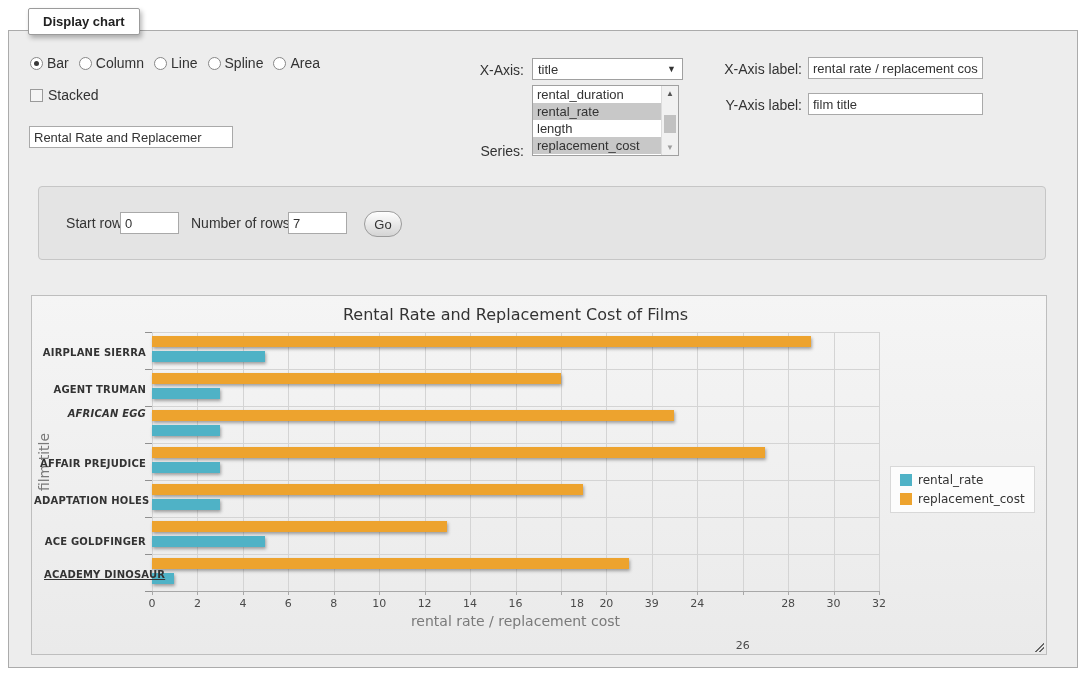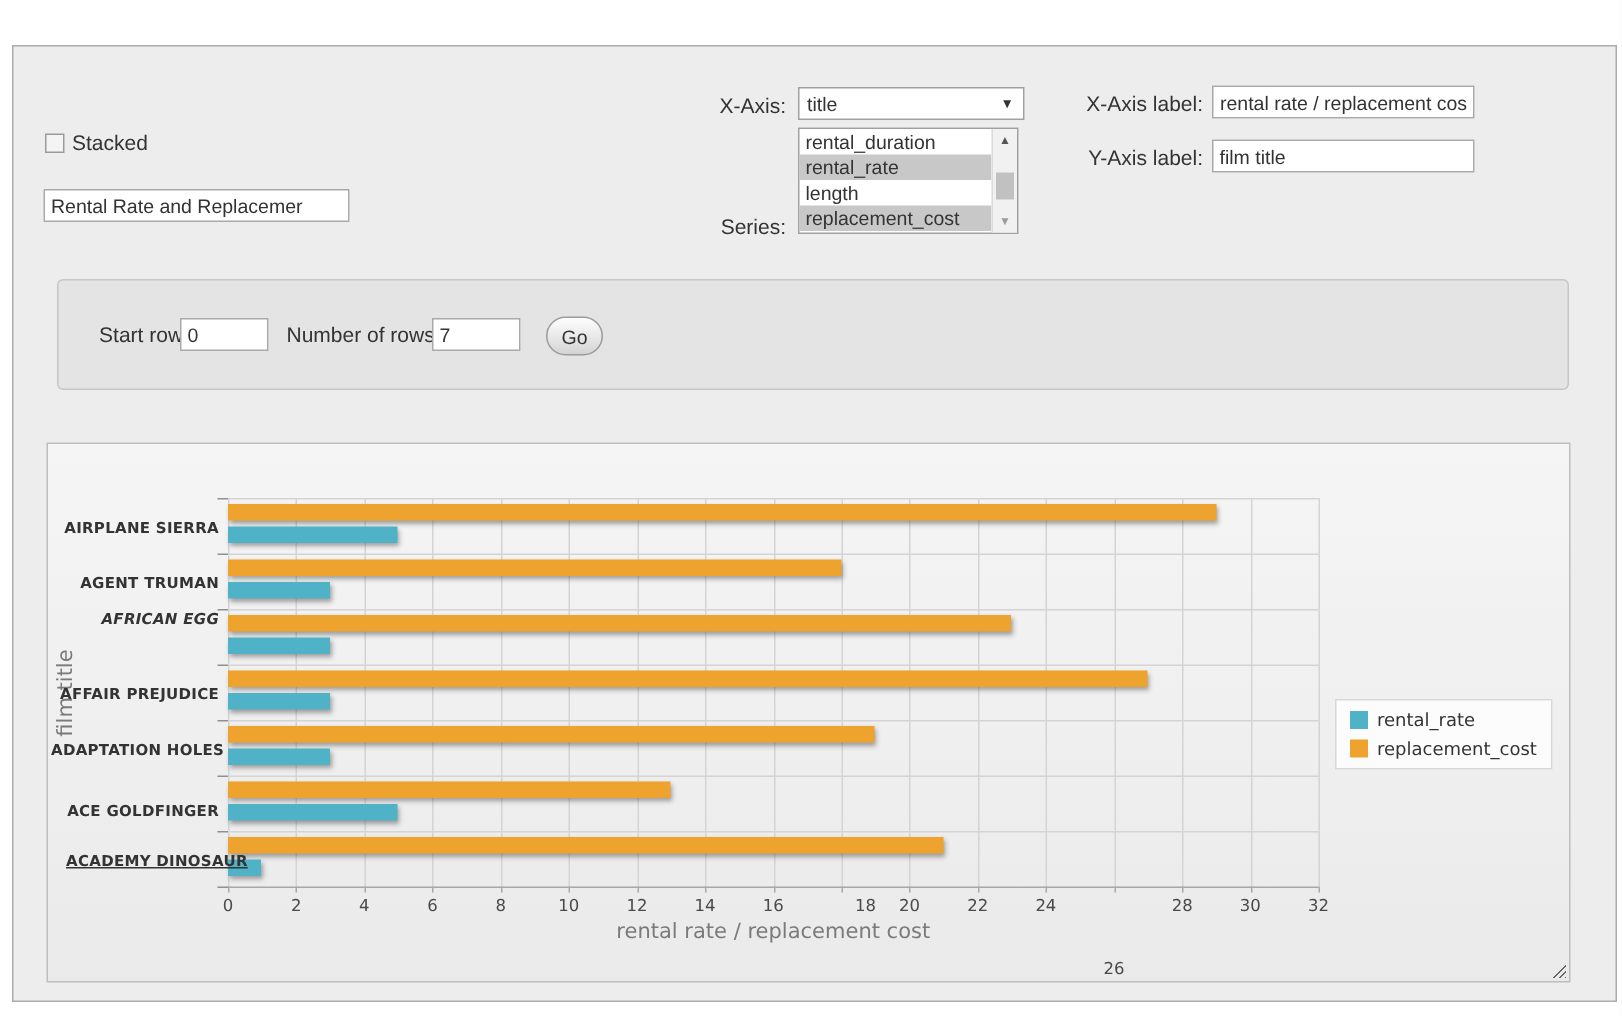--- a/index.html
+++ b/index.html
@@ -89,21 +89,44 @@
     color: #333; white-space: nowrap; }
   .swatch { width: 12px; height: 12px; display: inline-block; }
   .resize-grip { position: absolute; right: 2px; bottom: 2px; width: 11px; height: 11px;
     background: repeating-linear-gradient(135deg, #666 0 1px, transparent 1px 3px);
     clip-path: polygon(100% 0, 100% 100%, 0 100%); }
 </style>
 </head>
 <body>
 
 <div class="panel">
-
+  <div class="tab">Display chart</div>
+
+  <div class="radio-row" id="radioRow">
+      <span class="radio-item">
+        <span class="radio checked"></span>
+        <span>Bar</span>
+      </span>
+      <span class="radio-item">
+        <span class="radio"></span>
+        <span>Column</span>
+      </span>
+      <span class="radio-item">
+        <span class="radio"></span>
+        <span>Line</span>
+      </span>
+      <span class="radio-item">
+        <span class="radio"></span>
+        <span>Spline</span>
+      </span>
+      <span class="radio-item">
+        <span class="radio"></span>
+        <span>Area</span>
+      </span>
+    </div>
 
   <div class="check-row">
     <span class="checkbox"></span>
     <span>Stacked</span>
   </div>
 
   <input class="txt" style="position: absolute; left: 20px; top: 95px; width: 204px;" value="Rental Rate and Replacemer">
 
   <div class="lbl" style="left:430px;top:31px;width:85px;">X-Axis:</div>
 
@@ -136,20 +159,21 @@
 
   <div class="rowsbox">
     <div class="lbl" style="left:22px;top:28px;width:70px;text-align:center;">Start row:</div>
     <input class="txt" style="position: absolute; left: 81px; top: 25px; width: 59px;" value="0">
     <div class="lbl" style="left:152px;top:28px;width:110px;text-align:left;">Number of rows:</div>
     <input class="txt" style="position: absolute; left: 249px; top: 25px; width: 59px;" value="7">
     <button class="gobtn">Go</button>
   </div>
 
   <div class="chartbox" id="chart">
+    <div class="chart-title">Rental Rate and Replacement Cost of Films</div>
     <div class="yaxis-title">
       <span>film title</span>
     </div>
     <div class="xaxis-title">rental rate / replacement cost</div>
     <div class="legend" id="legend">
         <div class="legend-item">
           <span class="swatch" style="background: rgb(79, 178, 198);"></span>
           <span>rental_rate</span>
         </div>
         <div class="legend-item">
@@ -186,21 +210,21 @@
       <div class="xtick" style="left: 483.5px; top: 295px;"></div>
       <div class="xticklab" style="left: 468.5px; top: 301px;">16</div>
       <div class="glv" style="left: 528.938px; top: 36px; height: 259px;"></div>
       <div class="xtick" style="left: 528.938px; top: 295px;"></div>
       <div class="xticklab" style="left: 513.938px; top: 301px; margin-left: 16px;">18</div>
       <div class="glv" style="left: 574.375px; top: 36px; height: 259px;"></div>
       <div class="xtick" style="left: 574.375px; top: 295px;"></div>
       <div class="xticklab" style="left: 559.375px; top: 301px;">20</div>
       <div class="glv" style="left: 619.812px; top: 36px; height: 259px;"></div>
       <div class="xtick" style="left: 619.812px; top: 295px;"></div>
-      <div class="xticklab" style="left: 604.812px; top: 301px;">22</div>
+      <div class="xticklab" style="left: 604.812px; top: 301px;">39</div>
       <div class="glv" style="left: 665.25px; top: 36px; height: 259px;"></div>
       <div class="xtick" style="left: 665.25px; top: 295px;"></div>
       <div class="xticklab" style="left: 650.25px; top: 301px;">24</div>
       <div class="glv" style="left: 710.688px; top: 36px; height: 259px;"></div>
       <div class="xtick" style="left: 710.688px; top: 295px;"></div>
       <div class="xticklab" style="left: 695.688px; top: 301px; margin-top: 42px;">26</div>
       <div class="glv" style="left: 756.125px; top: 36px; height: 259px;"></div>
       <div class="xtick" style="left: 756.125px; top: 295px;"></div>
       <div class="xticklab" style="left: 741.125px; top: 301px;">28</div>
       <div class="glv" style="left: 801.562px; top: 36px; height: 259px;"></div>

